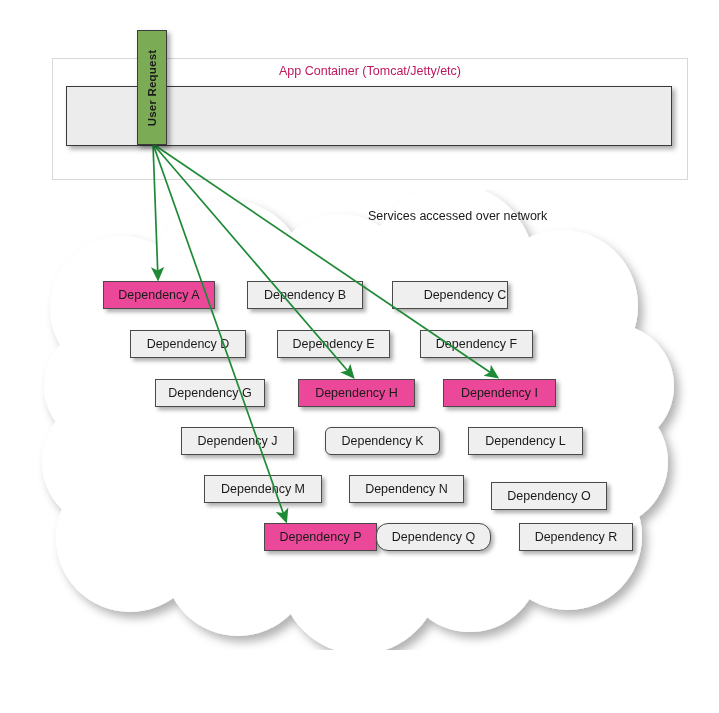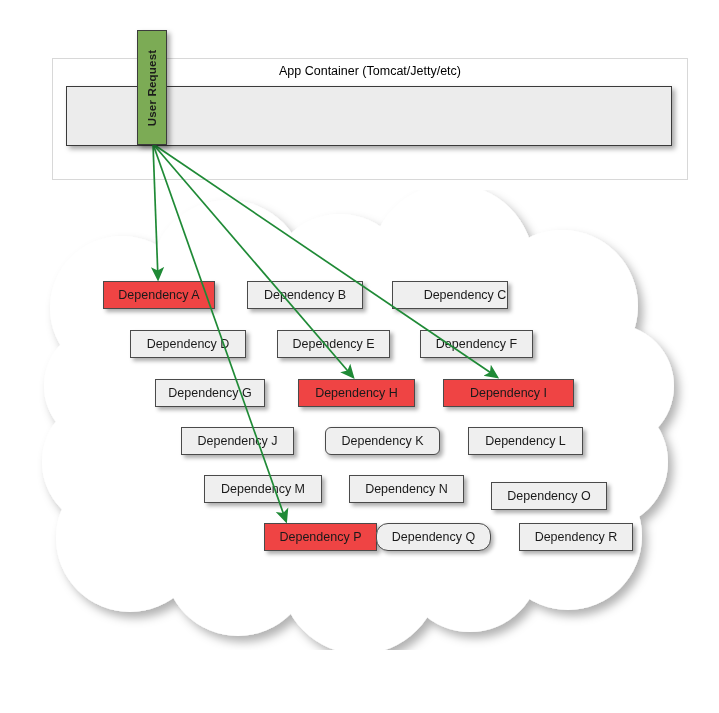--- a/index.html
+++ b/index.html
@@ -31,21 +31,21 @@
     background: #ffffff;
     box-sizing: border-box;
   }
   .container-title {
     position: absolute;
     left: 52px;
     top: 62px;
     width: 636px;
     text-align: center;
     font-size: 12.5px;
-    color: #000000;
+    color: #be185d;
     line-height: 18px;
   }
   .app-box {
     position: absolute;
     left: 66px;
     top: 86px;
     width: 606px;
     height: 60px;
     background: #ececec;
     border: 1.6px solid #3a3a3a;
@@ -107,21 +107,21 @@
     text-align: center;
     font-size: 12.5px;
     color: #1a1a1a;
     border: 1.4px solid #4a4a4a;
     box-sizing: border-box;
     box-shadow: 2.5px 2.5px 4px rgba(0,0,0,0.32);
     z-index: 5;
     white-space: nowrap;
   }
   .dep.gray  { background: #efefef; }
-  .dep.green { background: #ef4444; }
+  .dep.green { background: #ec4899; }
 
   
   .arrows {
     position: absolute;
     left: 0;
     top: 0;
     width: 719px;
     height: 713px;
     z-index: 9;
     pointer-events: none;
@@ -152,39 +152,40 @@
         <circle cx="602" cy="272" r="66" fill="#ffffff"></circle>
         <circle cx="568" cy="346" r="74" fill="#ffffff"></circle>
         <circle cx="238" cy="372" r="74" fill="#ffffff"></circle>
         <circle cx="360" cy="384" r="80" fill="#ffffff"></circle>
         <circle cx="470" cy="372" r="70" fill="#ffffff"></circle>
         <rect x="110" y="90" width="496" height="290" fill="#ffffff"></rect>
       </g>
     </svg>
   </div>
 
+  <div class="cloud-label">Services accessed over network</div>
 
   <div class="outer-frame"></div>
   <div class="container-title">App Container (Tomcat/Jetty/etc)</div>
   <div class="app-box"></div>
 
   <div class="user-request">
     <span class="vtext">User Request</span>
   </div>
 
   <div id="dep-layer">
       <div class="dep green" style="left: 103px; top: 281px; width: 112px;"><span>Dependency A</span></div>
       <div class="dep gray" style="left: 247px; top: 281px; width: 116px;"><span>Dependency B</span></div>
       <div class="dep gray" style="left: 392px; top: 281px; width: 116px; padding-left: 30px;"><span>Dependency C</span></div>
       <div class="dep gray" style="left: 130px; top: 330px; width: 116px;"><span>Dependency D</span></div>
       <div class="dep gray" style="left: 277px; top: 330px; width: 113px;"><span>Dependency E</span></div>
       <div class="dep gray" style="left: 420px; top: 330px; width: 113px;"><span>Dependency F</span></div>
       <div class="dep gray" style="left: 155px; top: 379px; width: 110px;"><span>Dependency G</span></div>
       <div class="dep green" style="left: 298px; top: 379px; width: 117px;"><span>Dependency H</span></div>
-      <div class="dep green" style="left: 443px; top: 379px; width: 131px;"><span>Dependency I</span></div>
+      <div class="dep green" style="left: 443px; top: 379px; width: 113px;"><span>Dependency I</span></div>
       <div class="dep gray" style="left: 181px; top: 427px; width: 113px;"><span>Dependency J</span></div>
       <div class="dep gray" style="left: 325px; top: 427px; width: 115px; border-radius: 6px;"><span>Dependency K</span></div>
       <div class="dep gray" style="left: 468px; top: 427px; width: 115px;"><span>Dependency L</span></div>
       <div class="dep gray" style="left: 204px; top: 475px; width: 118px;"><span>Dependency M</span></div>
       <div class="dep gray" style="left: 349px; top: 475px; width: 115px;"><span>Dependency N</span></div>
       <div class="dep gray" style="left: 491px; top: 482px; width: 116px;"><span>Dependency O</span></div>
       <div class="dep green" style="left: 248px; top: 523px; width: 113px; margin-left: 16px;"><span>Dependency P</span></div>
       <div class="dep gray" style="left: 376px; top: 523px; width: 115px; border-radius: 12px;"><span>Dependency Q</span></div>
       <div class="dep gray" style="left: 519px; top: 523px; width: 114px;"><span>Dependency R</span></div>
     </div>

